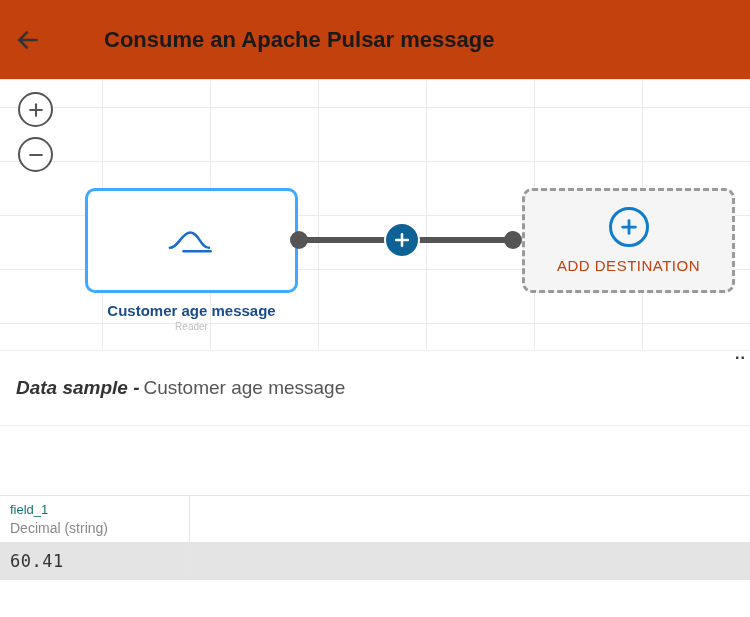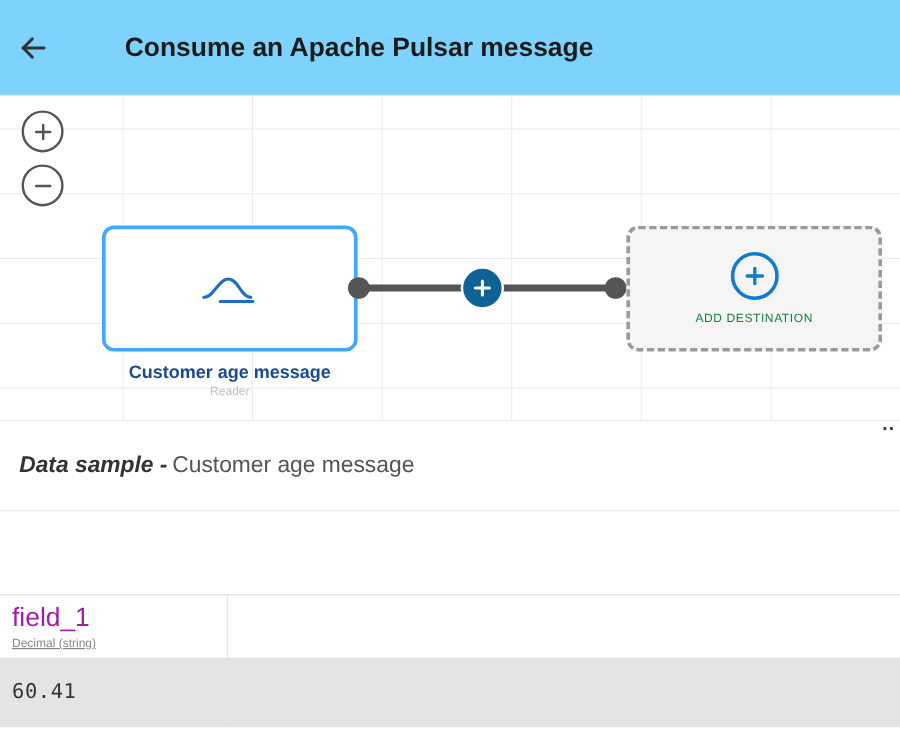--- a/index.html
+++ b/index.html
@@ -1,20 +1,20 @@
 <!DOCTYPE html>
 <html><head>
 <meta charset="utf-8">
 <style>
   * { box-sizing: border-box; margin: 0; padding: 0; }
   html, body { width: 750px; height: 617px; font-family: -apple-system, BlinkMacSystemFont, "Segoe UI", Arial, sans-serif; background: #fff; overflow: hidden; }
 
   .header {
     height: 80px;
-    background: #7dd3fc;
+    background: #c2410c;
     display: flex;
     align-items: center;
     border-bottom: 1px solid #e5e5e5;
   }
   .back-btn {
     width: 56px;
     height: 80px;
     display: flex;
     align-items: center;
     justify-content: center;
@@ -136,21 +136,21 @@
     cursor: pointer;
   }
   .dest-add-icon {
     width: 40px; height: 40px;
     border: 3px solid #0f7ccc;
     border-radius: 50%;
     display:flex; align-items:center; justify-content:center;
     color: #0f7ccc;
   }
   .dest-add-icon svg { width: 22px; height: 22px; display:block; }
-  .dest-text { font-size: 10px; color: #15803d; letter-spacing: 0.5px; }
+  .dest-text { font-size: 15px; color: #c2410c; letter-spacing: 0.5px; }
 
   .sample-header-bar {
     height: 75px;
     display:flex;
     align-items:center;
     padding-left: 16px;
     border-top: 1px solid #eee;
     position: relative;
   }
   .overflow-dots {
@@ -173,27 +173,27 @@
     border-top: 1px solid #e5e5e5;
   }
   .table-row {
     display:flex;
   }
   .table-cell {
     width: 190px;
     padding: 6px 10px;
     border-right: 1px solid #e5e5e5;
   }
-  .col-name { font-size: 22px; color: #a21caf; }
-  .col-type { font-size: 10px; color: #888; margin-top: 3px; text-decoration: underline; }
+  .col-name { font-size: 13px; color: #0f766e; }
+  .col-type { font-size: 14px; color: #888; margin-top: 3px; }
   .data-row {
     background: #e4e4e4;
   }
   .data-row .table-cell {
-    padding: 19px 10px;
+    padding: 9px 10px;
     font-size: 17px;
     color: #333;
     font-family: ui-monospace, Menlo, Consolas, monospace;
     letter-spacing: 0.5px;
   }
 </style>
 </head>
 <body>
 
 <div class="header">

